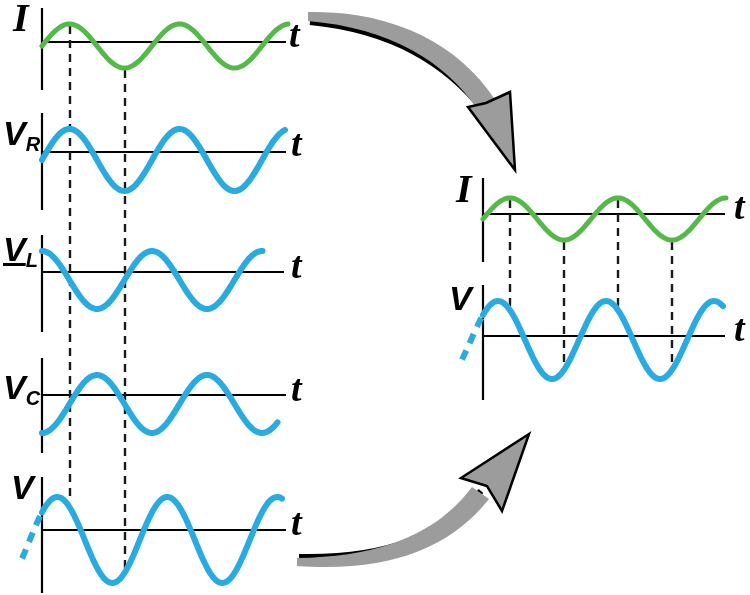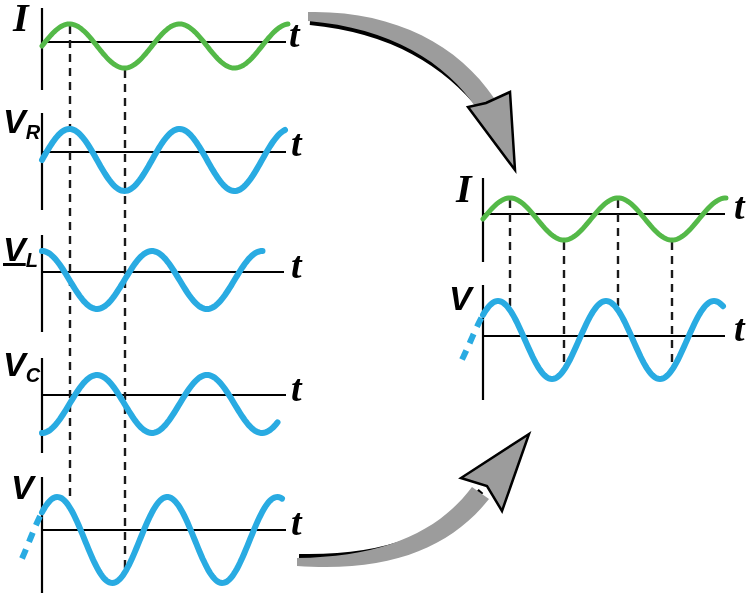--- a/index.html
+++ b/index.html
@@ -6,23 +6,23 @@
   .stage{position:relative;width:750px;height:595px;background:#fff;overflow:hidden;
          font-family:"Liberation Sans",sans-serif;}
   svg.scene{position:absolute;left:0;top:0;}
   .glabel{position:absolute;line-height:1;color:#000;white-space:nowrap;}
   .serif{font-family:"Liberation Serif",serif;font-style:italic;font-weight:700;font-size:40px;}
   .sans{font-family:"Liberation Sans",sans-serif;font-style:italic;font-weight:700;font-size:34px;}
   .glabel sub{font-size:20px;font-style:italic;font-weight:700;line-height:1;vertical-align:-0.3em;}
   .tlabel{position:absolute;line-height:1;color:#000;
           font-family:"Liberation Serif",serif;font-style:italic;font-weight:600;font-size:38px;}
   .pos-i-left{left:13px;top:-2px;}
-  .pos-vr{left:3px;top:104px;}
+  .pos-vr{left:3px;top:116px;}
   .pos-vl{left:3px;top:232px;text-decoration:underline;}
-  .pos-vc{left:3px;top:347px;}
+  .pos-vc{left:3px;top:370px;}
   .pos-v-left{left:11px;top:470px;}
   .pos-i-right{left:456px;top:169px;}
   .pos-v-right{left:449px;top:281px;}
   .pos-t1{left:289px;top:15px;}
   .pos-t2{left:291px;top:124px;}
   .pos-t3{left:291px;top:246px;}
   .pos-t4{left:291px;top:369px;}
   .pos-t5{left:291px;top:503px;}
   .pos-t6{left:734px;top:187px;}
   .pos-t7{left:734px;top:309px;}

